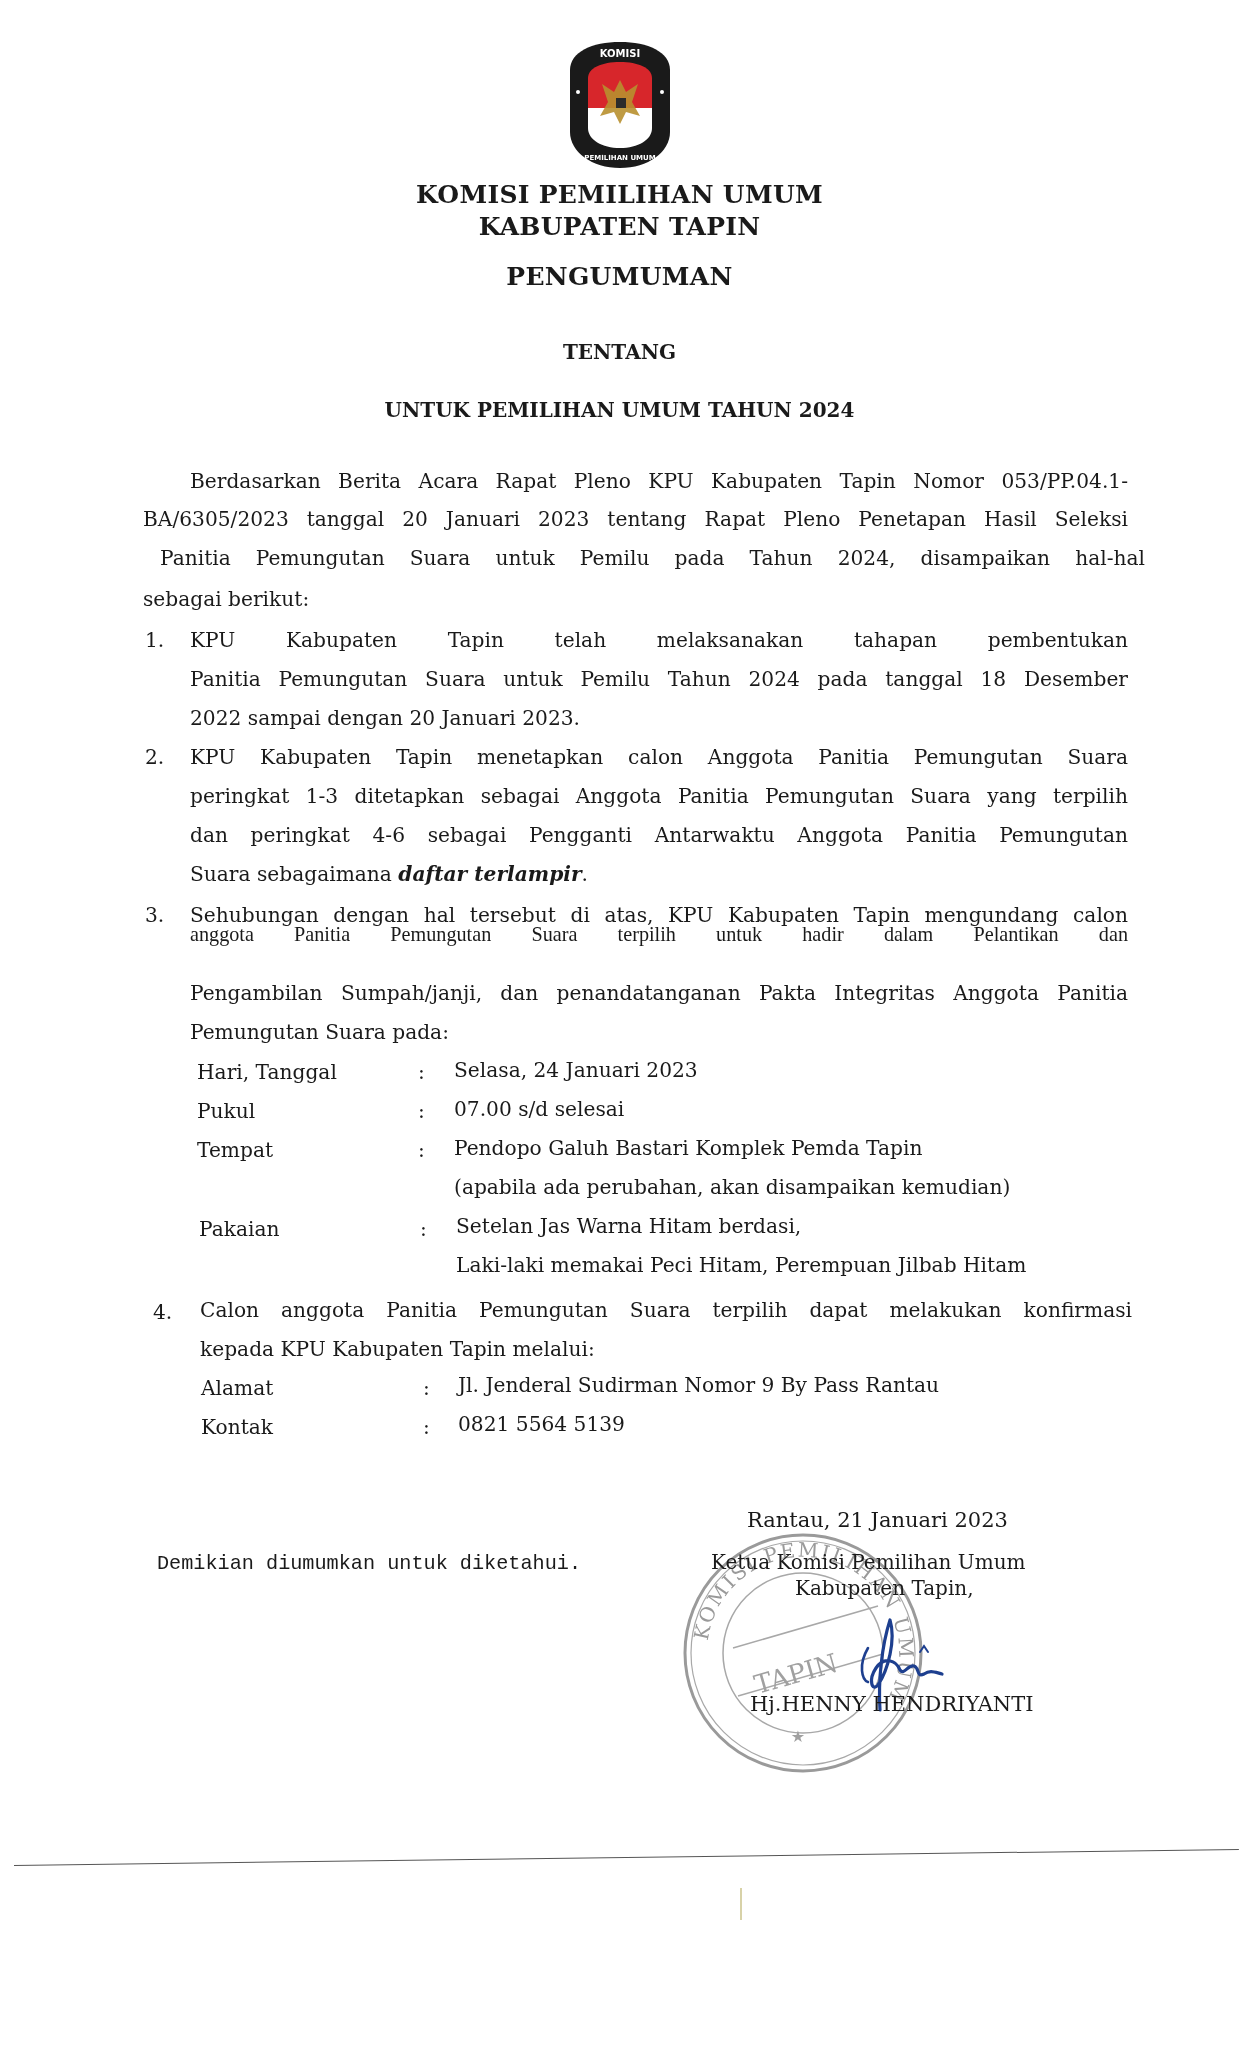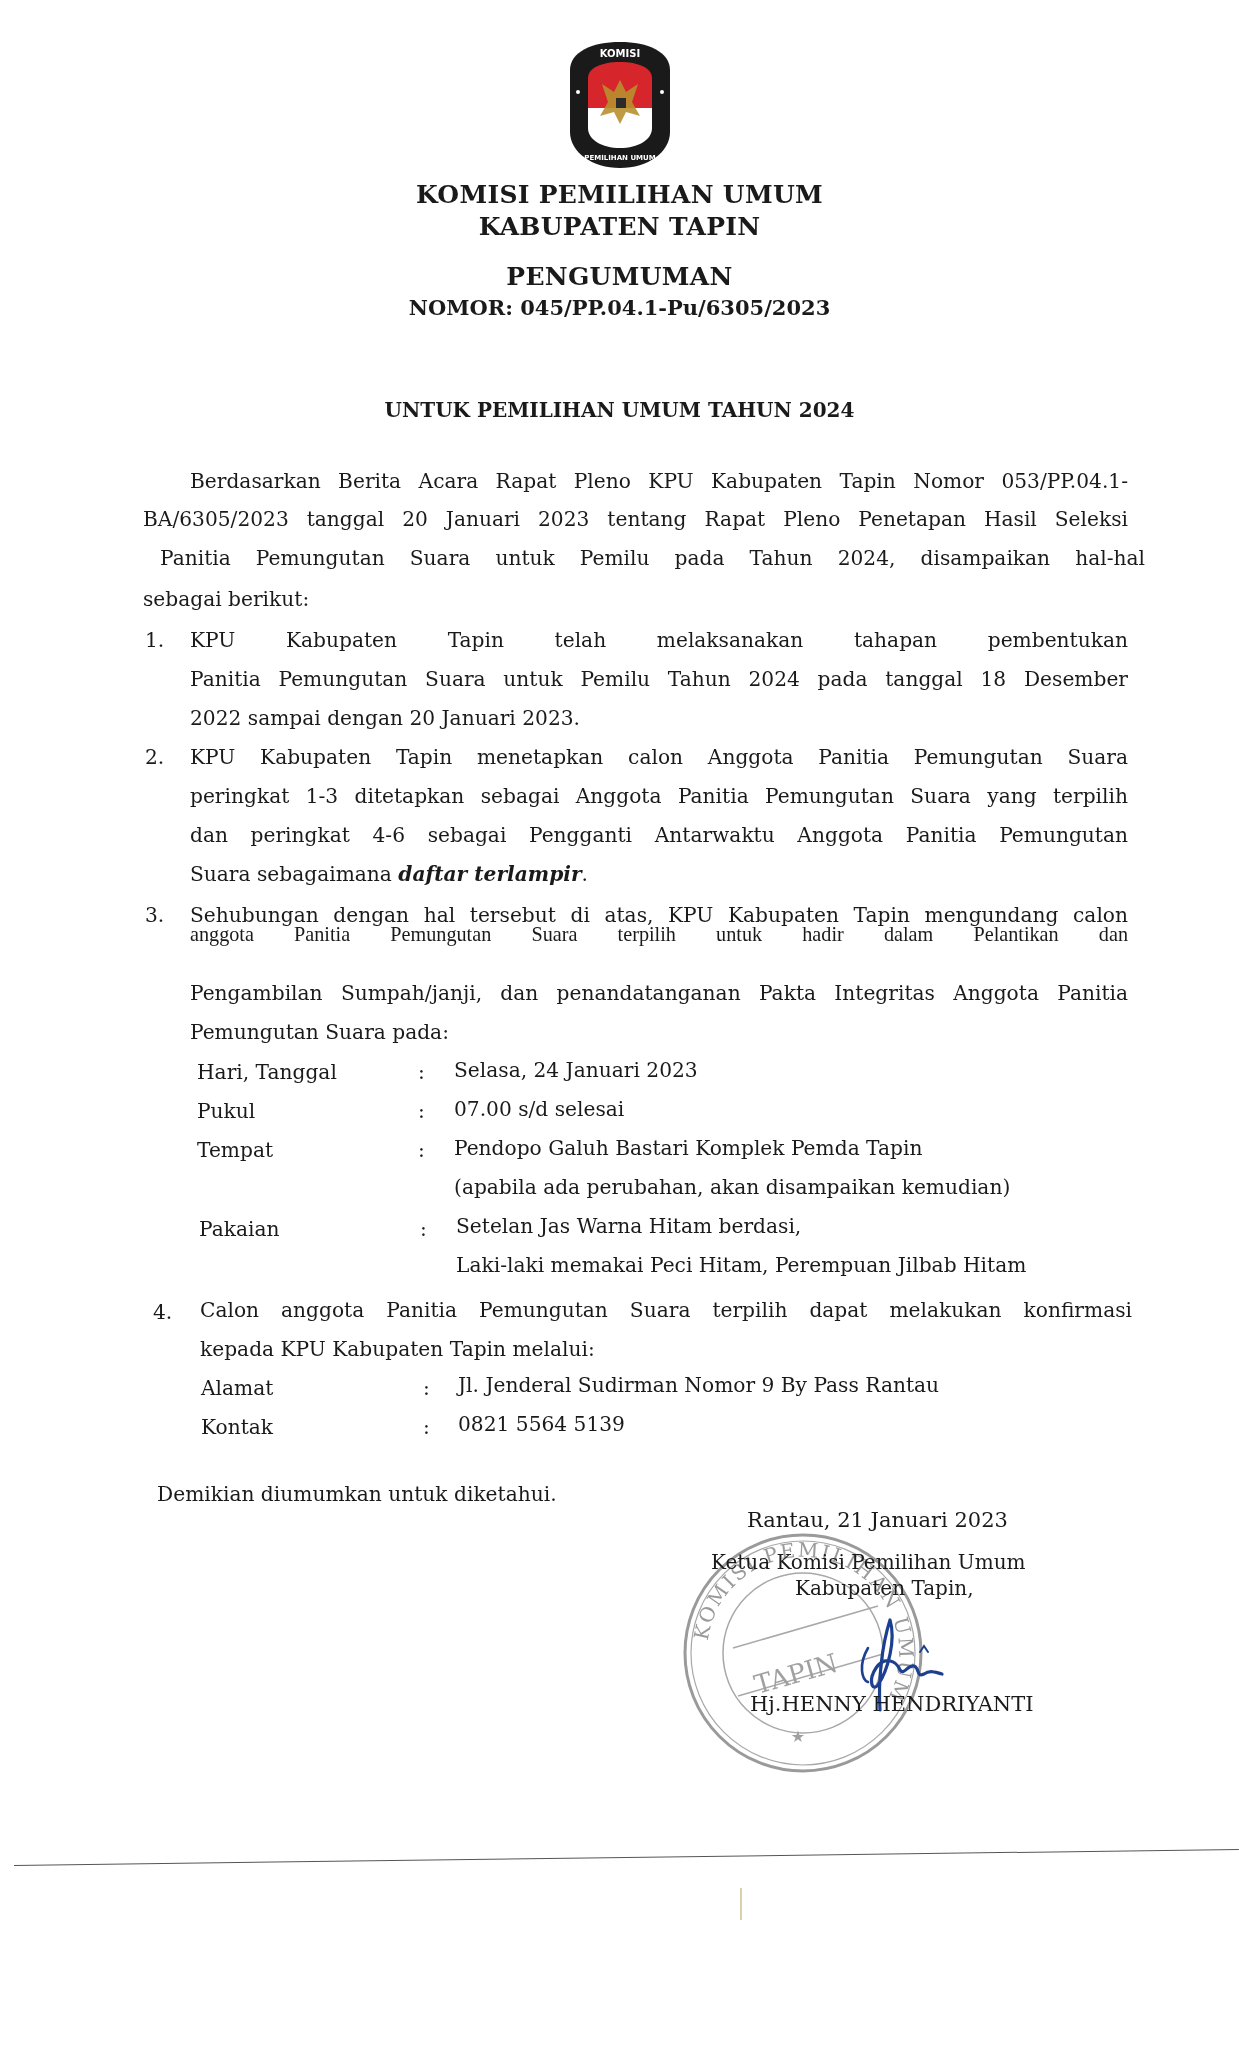--- a/index.html
+++ b/index.html
@@ -37,21 +37,21 @@
     <rect x="50" y="58" width="10" height="10" fill="#2b2b2b"></rect>
     <text x="54" y="17" font-size="10" font-family="DejaVu Sans, sans-serif" font-weight="bold" fill="#ffffff" text-anchor="middle">KOMISI</text>
     <text x="54" y="120" font-size="7" font-family="DejaVu Sans, sans-serif" font-weight="bold" fill="#ffffff" text-anchor="middle">PEMILIHAN UMUM</text>
     <circle cx="12" cy="52" r="2" fill="#ffffff"></circle>
     <circle cx="96" cy="52" r="2" fill="#ffffff"></circle>
   </svg>
 
   <div class="hd h1" style="top:180px;">KOMISI PEMILIHAN UMUM</div>
   <div class="hd h1" style="top:262px;">PENGUMUMAN</div>
   <div class="hd h1" style="top:212px;">KABUPATEN TAPIN</div>
-  <div class="hd h2" style="top:295px;">NOMOR: 045/PP.04.1-Pu/6305/2023</div>
+  <div class="hd h3" style="top:340px;">TENTANG</div>
   <div class="hd h3" style="top:398px;">UNTUK PEMILIHAN UMUM TAHUN 2024</div>
 
   <div>
     <div class="body-line just" style="left:190px; width:938px; top:469px;">Berdasarkan Berita Acara Rapat Pleno KPU Kabupaten Tapin Nomor 053/PP.04.1-</div>
     <div class="body-line just" style="left:143px; width:985px; top:507px;">BA/6305/2023  tanggal 20 Januari 2023 tentang Rapat Pleno Penetapan Hasil Seleksi</div>
     <div class="body-line just" style="left:160px; width:985px; top:546px;">Panitia Pemungutan Suara untuk Pemilu pada Tahun 2024, disampaikan hal-hal</div>
     <div class="body-line" style="left:143px; top:587px;">sebagai berikut:</div>
   </div>
 
   <div>
@@ -106,21 +106,21 @@
       <div class="lbl" style="left:201px; top:1376px;">Alamat</div>
       <div class="colon" style="left:423px; top:1376px;">:</div>
       <div class="lbl" style="left:458px; top:1373px;">Jl. Jenderal Sudirman Nomor 9 By Pass Rantau</div>
 
       <div class="lbl" style="left:201px; top:1415px;">Kontak</div>
       <div class="colon" style="left:423px; top:1415px;">:</div>
       <div class="lbl" style="left:458px; top:1412px;">0821 5564 5139</div>
     </div>
   </div>
 
-  <div class="body-line" style="left:157px; top:1482px;">Demikian diumumkan untuk diketahui.</div>
+  <div class="body-line" style="left:157px; top:1552px;font-family:Liberation Mono, monospace;">Demikian diumumkan untuk diketahui.</div>
 
   <svg class="stamp" viewBox="0 0 250 250">
     <defs>
       <path id="ringPath" d="M125 125 m-96 0 a96 96 0 1 1 192 0 a96 96 0 1 1 -192 0"></path>
     </defs>
     <circle cx="125" cy="125" r="118" fill="none" stroke="#9a9a9a" stroke-width="3"></circle>
     <circle cx="125" cy="125" r="112" fill="none" stroke="#a8a8a8" stroke-width="1.2"></circle>
     <circle cx="125" cy="125" r="80" fill="none" stroke="#a8a8a8" stroke-width="1.5"></circle>
     <text font-size="20" fill="#9a9a9a" font-family="DejaVu Serif, serif" letter-spacing="2">
       <textPath href="#ringPath" startOffset="2%">KOMISI PEMILIHAN UMUM</textPath>

